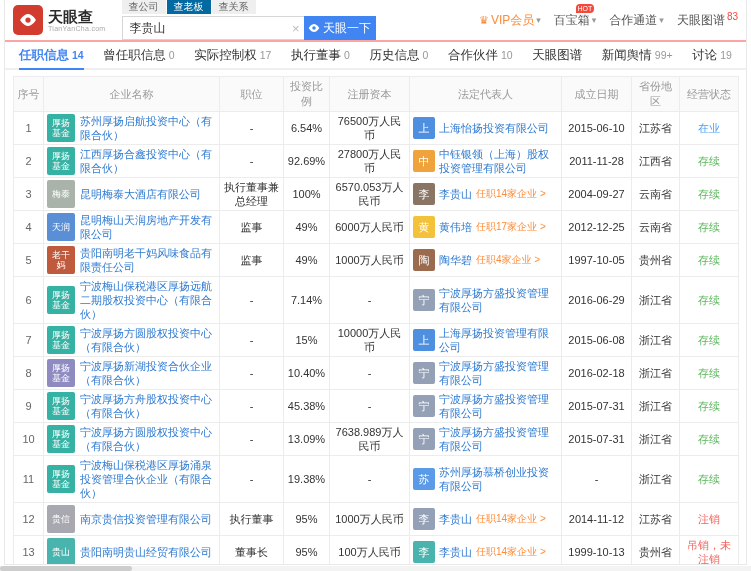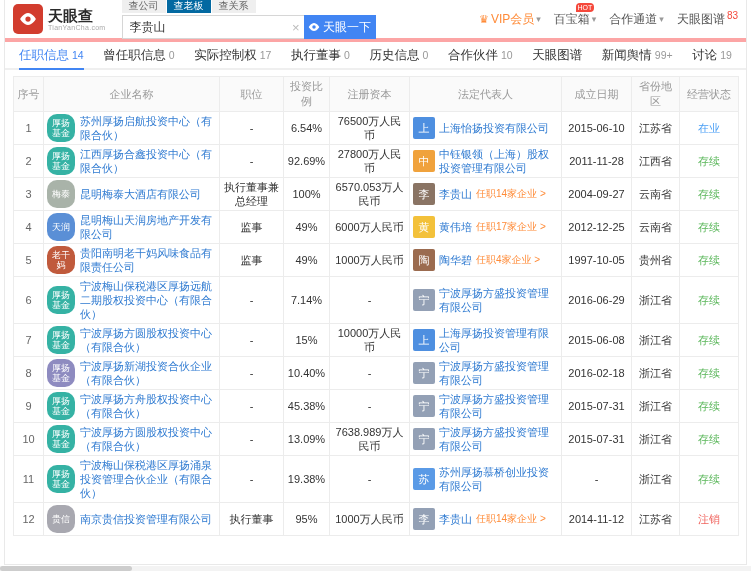--- a/index.html
+++ b/index.html
@@ -2,21 +2,21 @@
 <html><head>
 <meta charset="utf-8">
 <style>
   *{margin:0;padding:0;box-sizing:border-box}
   html,body{width:751px;height:571px;overflow:hidden}
   body{background:#fff;font-family:"Liberation Sans","DejaVu Sans",sans-serif;font-size:12px;color:#333}
   a{text-decoration:none}
   .page{margin:0 4px;height:565px;border:1px solid #e9e9e9;border-top:none;background:#fff;overflow:hidden}
 
   
-  .topbar{display:flex;align-items:center;height:42px;padding:15px 8px;border-bottom:4px solid #fca5a5}
+  .topbar{display:flex;align-items:center;height:42px;padding:15px 8px;border-bottom:2px solid #fca5a5}
   .logo-area{display:flex;align-items:center;flex:none}
   .logo-mark{width:30px;height:30px;border-radius:5px;background:#d23c2e;display:flex;align-items:center;justify-content:center;flex:none}
   .logo-text{margin-left:5px;line-height:1}
   .logo-cn{font-size:15px;font-weight:700;color:#2b2b2b;line-height:16px}
   .logo-sub{font-size:7px;color:#a9a9a9;letter-spacing:.3px}
   .slogan{margin-left:6px;background:#c0392e;color:#fff;font-size:9px;line-height:12px;padding:3px 5px;border-radius:2px;white-space:nowrap;text-align:center}
 
   
   .search-area{margin-left:16px;flex:none}
   .search-tabs{display:flex;gap:1px;margin-bottom:2px}
@@ -33,33 +33,33 @@
   .nav-item{display:flex;align-items:center;gap:2px;cursor:pointer;position:relative}
   .vip-label,.crown{color:#ff8b38}
   .crown{font-size:11px}
   .caret{color:#999;font-size:9px}
   .hot-badge{position:absolute;top:-8px;right:2px;background:#f5483b;color:#fff;font-size:7px;line-height:9px;padding:0 2px;border-radius:4px 4px 4px 0}
   .msg-count{color:#f5483b;font-size:10px;position:relative;top:-4px}
 
   
   .tabbar{display:flex;justify-content:space-between;align-items:stretch;height:28px;border-bottom:2px solid #efefef;padding:0 14px}
   .tab{display:flex;align-items:center;gap:3px;font-size:12.5px;color:#333;cursor:pointer;border-bottom:2px solid transparent;margin-bottom:-2px}
-  .tab.active{color:#4185f3;border-bottom-color:#4185f3;font-weight:400}
+  .tab.active{color:#4185f3;border-bottom-color:#4185f3;font-weight:700}
   .tab-count{font-size:10.5px;color:#999}
   .tab.active .tab-count{color:#4185f3}
 
   
   .table-wrap{padding:6px 8px 0}
   table{width:100%;border-collapse:collapse;table-layout:fixed}
   th{background:#fafafa;border:1px solid #ececec;font-weight:400;color:#999;font-size:11px;height:20px;padding:2px}
   td{border:1px solid #ececec;padding:2px 3px;font-size:11px;color:#333;text-align:center;vertical-align:middle;line-height:14px;word-break:break-all}
   .c-no{color:#666}
   .c-date{white-space:nowrap;word-break:keep-all}
   .cwrap{display:flex;align-items:center;gap:5px;text-align:left}
-  .clogo{flex:none;width:28px;height:28px;border-radius:10px;color:#fff;font-size:9px;line-height:10px;display:flex;align-items:center;justify-content:center;text-align:center;padding:2px;word-break:break-all}
+  .clogo{flex:none;width:28px;height:28px;border-radius:2px;color:#fff;font-size:9px;line-height:10px;display:flex;align-items:center;justify-content:center;text-align:center;padding:2px;word-break:break-all}
   .clink{color:#2e7ad1;cursor:pointer}
   .lwrap{display:flex;align-items:center;gap:4px;text-align:left;justify-content:flex-start}
   .avatar{flex:none;width:22px;height:22px;border-radius:2px;color:#fff;font-size:11px;display:flex;align-items:center;justify-content:center}
   .lname{color:#2e7ad1;cursor:pointer}
   .lname.nowrap{white-space:nowrap;word-break:keep-all}
   .olink{color:#ff8b38;font-size:10px;white-space:nowrap;word-break:keep-all;cursor:pointer}
 
   
   .hscroll{position:fixed;left:0;bottom:0;width:751px;height:5px;background:#f3f3f3}
   .hthumb{width:132px;height:5px;background:#cdcdcd;border-radius:3px}
@@ -440,20 +440,42 @@
               <div class="lwrap">
                 <span class="avatar" style="background:#93a0b5">李</span>
                 <a class="lname nowrap" href="#">李贵山</a>
                 <a class="olink" href="#">任职14家企业 &gt;</a>
               </div>
             </td>
             <td class="c-date">2014-11-12</td>
             <td>江苏省</td>
             <td style="color:#f0655f">注销</td>
           </tr>
+          <tr class="trow">
+            <td class="c-no">13</td>
+            <td>
+              <div class="cwrap">
+                <span class="clogo" style="background:#49b3ae">贵山</span>
+                <a class="clink" href="#">贵阳南明贵山经贸有限公司</a>
+              </div>
+            </td>
+            <td>董事长</td>
+            <td>95%</td>
+            <td>100万人民币</td>
+            <td>
+              <div class="lwrap">
+                <span class="avatar" style="background:#49b3ae">李</span>
+                <a class="lname nowrap" href="#">李贵山</a>
+                <a class="olink" href="#">任职14家企业 &gt;</a>
+              </div>
+            </td>
+            <td class="c-date">1999-10-13</td>
+            <td>贵州省</td>
+            <td style="color:#f0655f">吊销，未注销</td>
+          </tr>
         </tbody>
     </table>
   </div>
 </div>
 
 <div class="hscroll">
   <div class="hthumb"></div>
 </div>
 
 </body></html>

